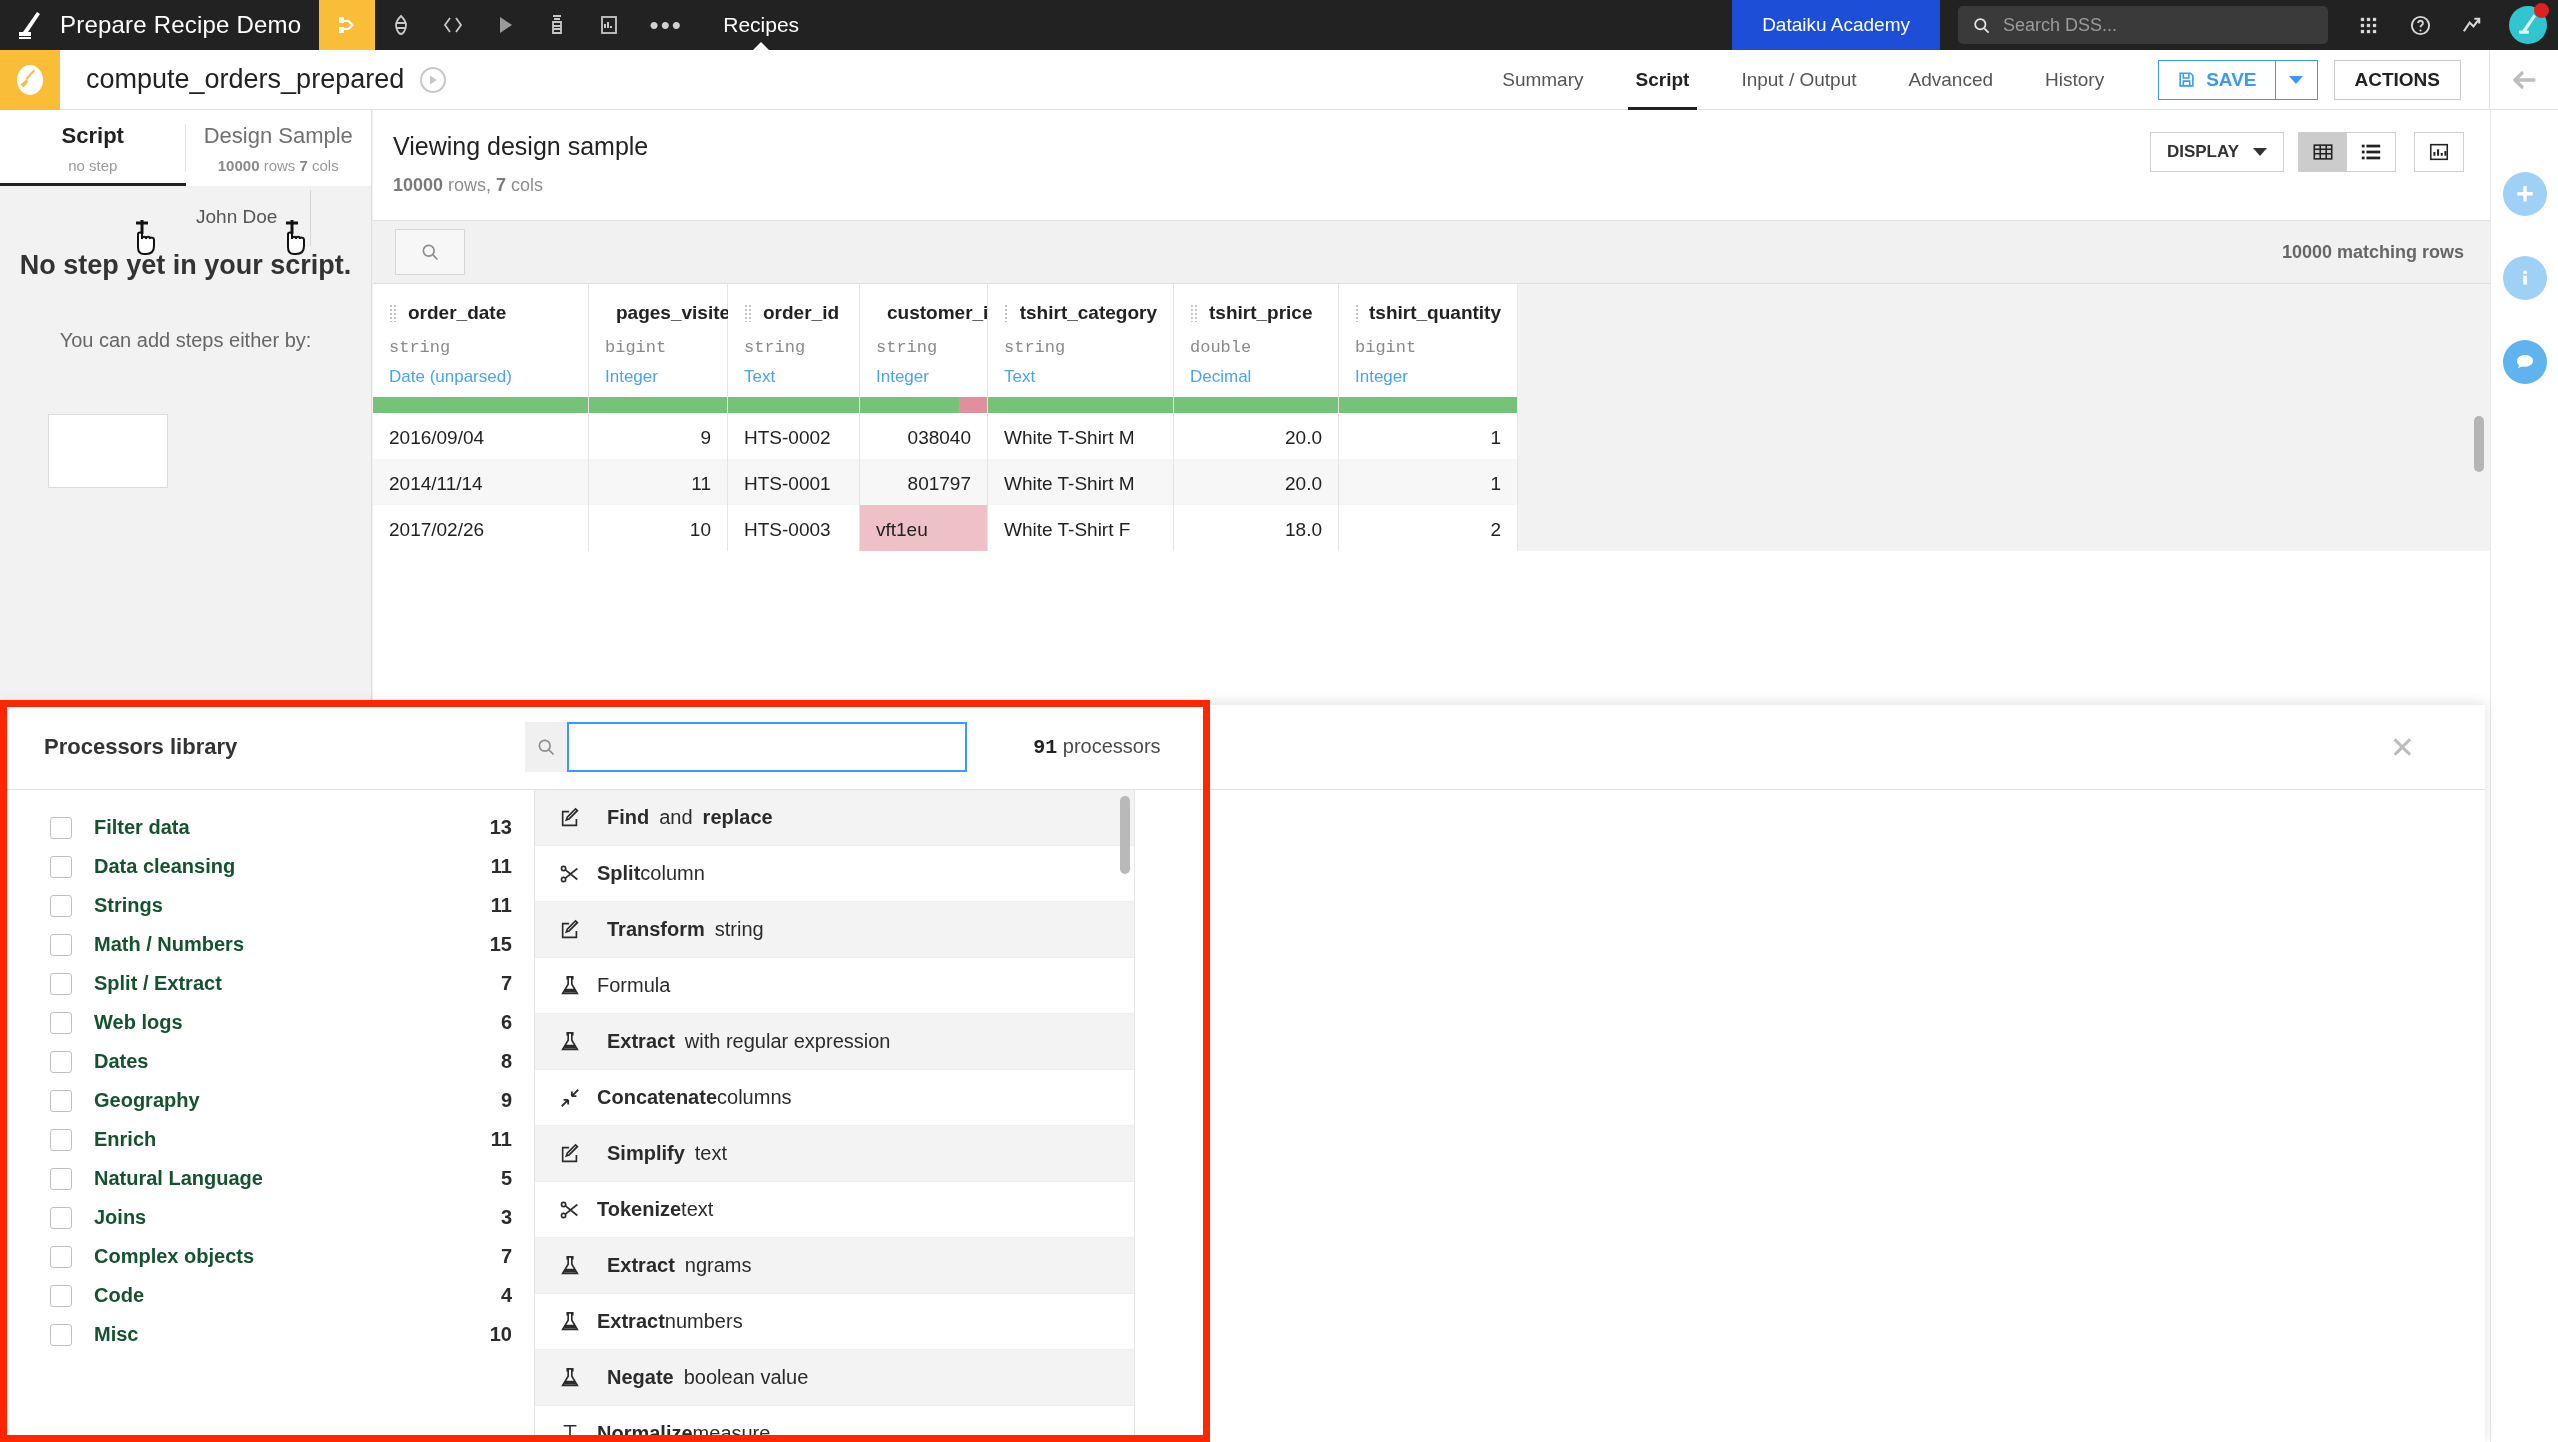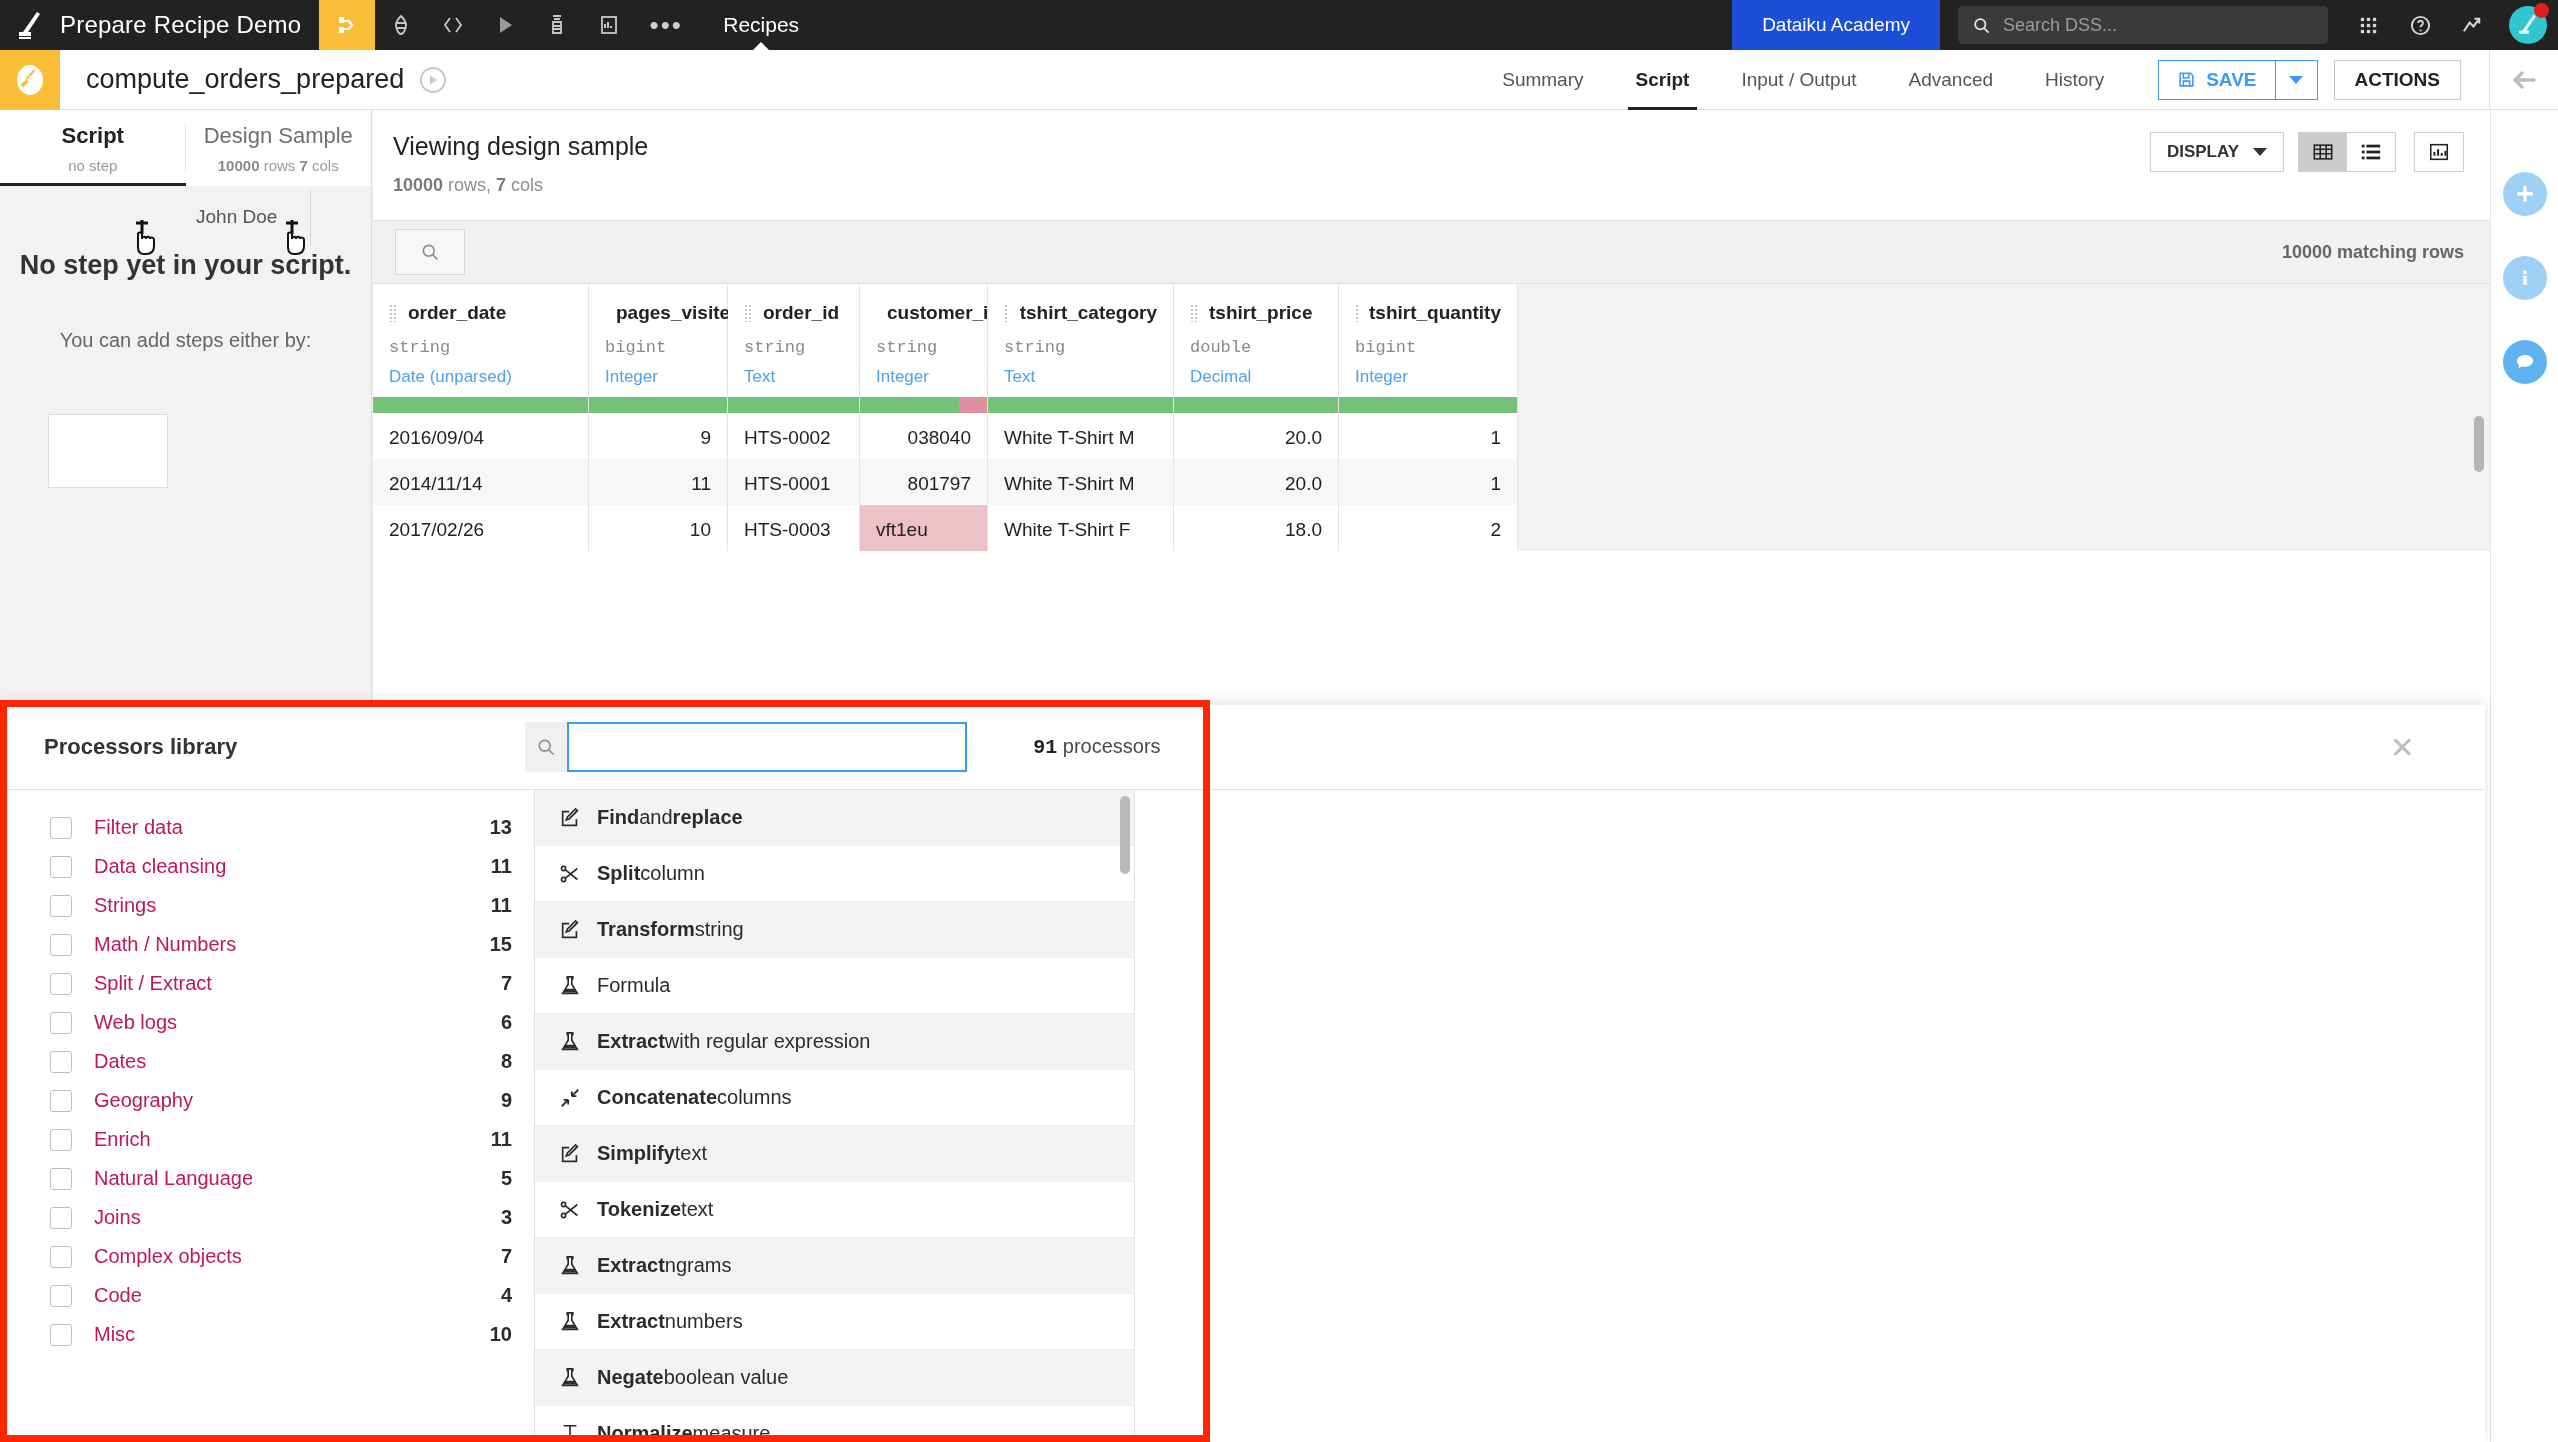--- a/index.html
+++ b/index.html
@@ -135,26 +135,26 @@
   .mod-search-input { width:400px; height:50px; border:2px solid #3b99fc; background:#fff; }
   .mod-count { margin-left:66px; font-size:20px; color:#4a4a4a; }
   .mod-count b { color:#222;font-family:Liberation Mono, monospace; }
   .mod-close { position:absolute; right:70px; top:50%; transform:translateY(-50%); font-size:30px; color:#bcbcbc; }
 
   .modal-body { display:flex; height:652px; }
   .cat-list { width:535px; border-right:1px solid #e4e4e4; padding-top:18px; }
   .cat-row { height:39px; display:flex; align-items:center; padding:0 22px 0 50px; font-size:20px; }
   .cat-row.hover { background:#dcdcdc; }
   .cat-check { width:22px; height:22px; border:1px solid #c0c0c0; border-radius:3px; background:#fff; margin-right:22px; flex:0 0 auto; }
-  .cat-name { font-weight:normal; color:#be185d; flex:1; }
+  .cat-name { font-weight:bold; color:#14532d; flex:1; }
   .cat-count { font-weight:bold; color:#2b2b2b; }
 
   .proc-list { width:600px; border-right:1px solid #e4e4e4; position:relative; overflow:hidden; }
   .proc-row { height:56px; display:flex; align-items:center; padding-left:24px; font-size:20px; color:#2b2b2b; border-bottom:1px solid #ededed; }
-  .proc-row.alt { background:#f3f3f3; }
+  .proc-row.alt { background:#f3f3f3;gap:10px; }
   .proc-ic { width:30px; margin-right:8px; display:flex; align-items:center; }
   .proc-ic svg { width:22px; height:22px; }
   .proc-row b { font-weight:bold; }
   .proc-scroll { position:absolute; right:4px; top:6px; width:10px; height:78px; background:#b9b9b9; border-radius:5px; }
   .proc-right { flex:1; background:#fff; }
 </style>
 </head>
 <body>
 
 <div class="app">

